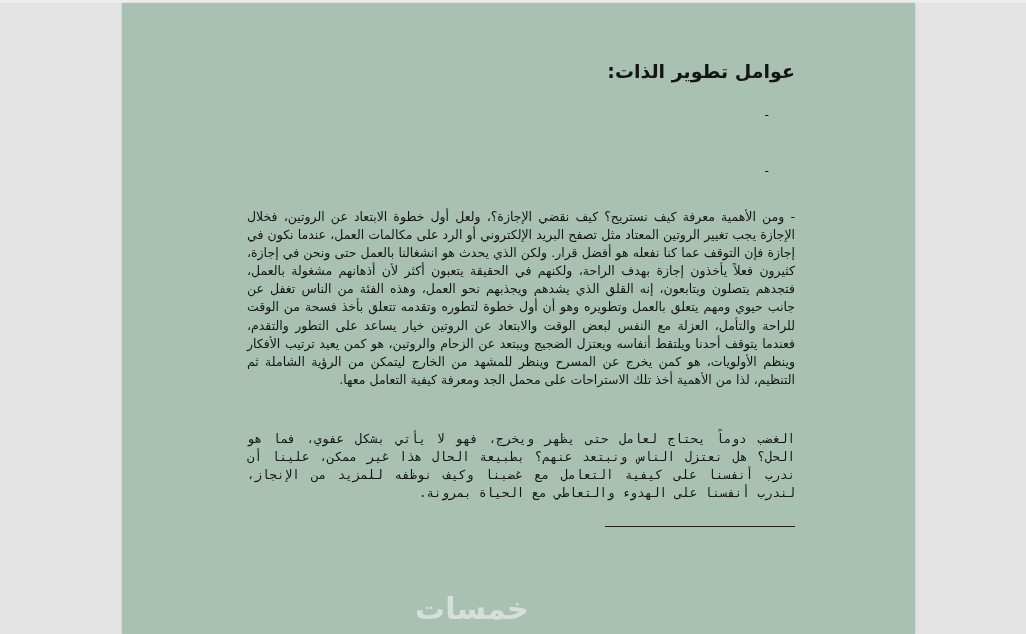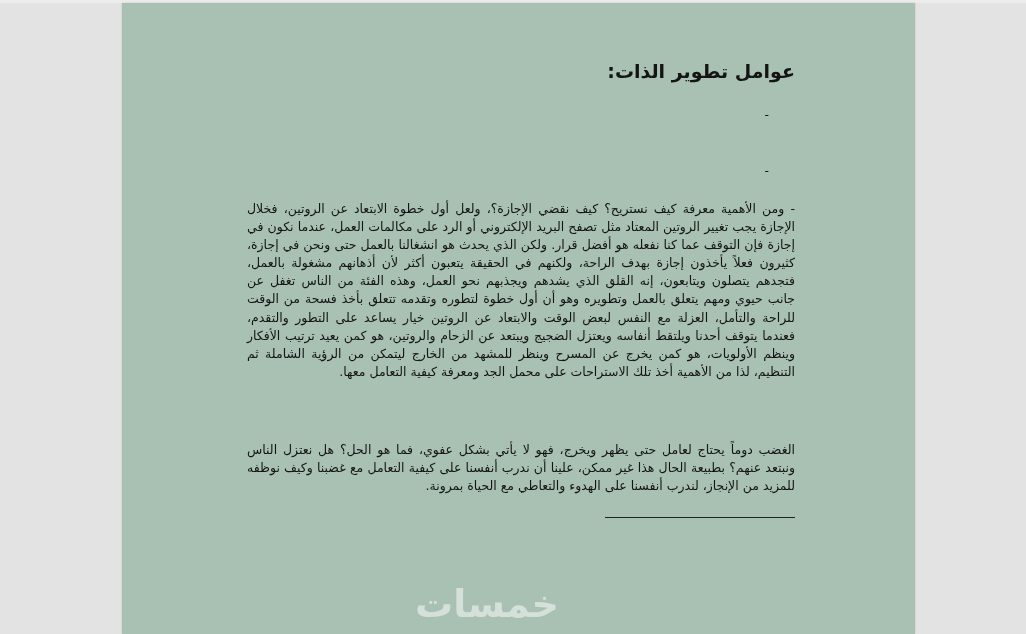--- a/index.html
+++ b/index.html
@@ -61,33 +61,33 @@
   .dash{
     flex:0 0 auto;
     line-height:1.45;
   }
   .bullet-text{
     text-align:justify;
   }
   .para{
     text-align:justify;
   }
-  .para.p1{margin-top:20px;}
-  .para.p2{margin-top:60px;}
+  .para.p1{margin-top:28px;}
+  .para.p2{margin-top:42px;font-family:Liberation Mono, monospace;}
   .footnote-line{
     width:190px;
     border-top:1px solid #222;
     margin:22px 0 0 auto; 
   }
   .watermark{
     position:absolute;
     left:293px;
     bottom:8px;
     direction:rtl;
-    font-size:38px;
+    font-size:30px;
     font-weight:700;
     color:var(--watermark);
     opacity:0.5;
     letter-spacing:1px;
     user-select:none;
   }
 </style>
 </head>
 <body>
 

